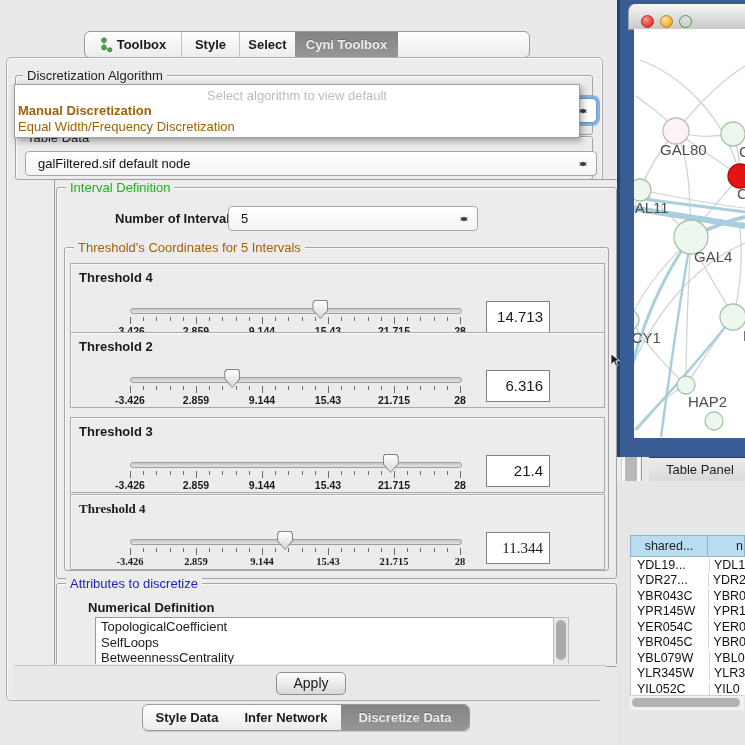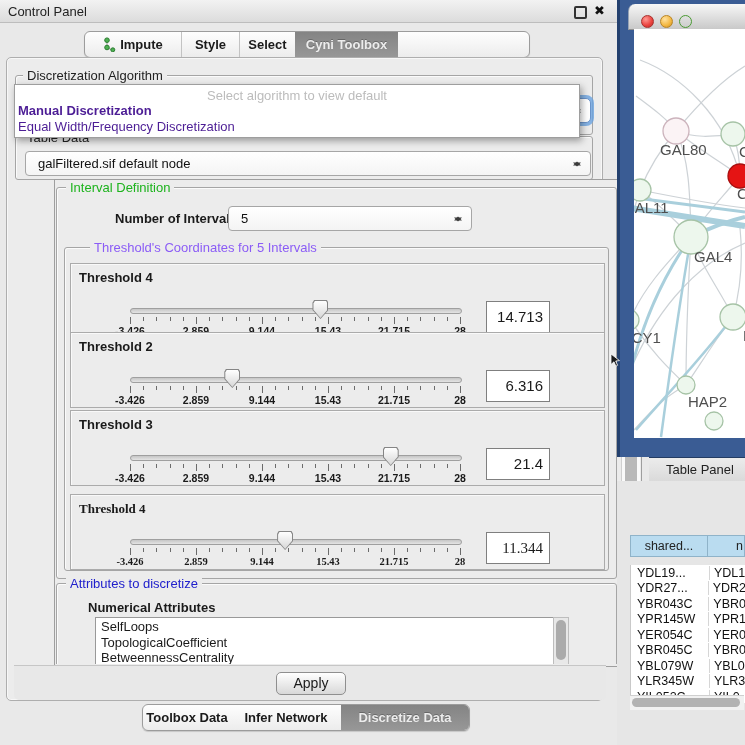--- a/index.html
+++ b/index.html
@@ -16,29 +16,29 @@
     overflow:hidden;background:linear-gradient(#fefefe,#ececec);box-shadow:0 1px 1px rgba(0,0,0,.15);}
   .tab{height:25px;line-height:25px;text-align:center;font-size:13px;font-weight:bold;
        color:#1a1a1a;display:flex;align-items:center;justify-content:center;gap:4px;}
   .tab.sep{border-left:1px solid #c3c3c3;}
   .tab.sel{background:linear-gradient(#848484,#979797);color:#ececec;text-shadow:0 -1px 0 rgba(0,0,0,.25);}
   .mainpanel{left:6px;top:57px;width:595px;height:642px;background:#ececec;
     border:1px solid #aeaeae;border-radius:5px;box-shadow:inset 0 0 0 1px #f7f7f7;}
   .group{border:1px solid #a5a5a5;border-radius:3px;box-shadow:inset 1px 1px 0 rgba(255,255,255,.8);}
   .gtitle{font-size:13px;background:#ececec;padding:0 4px;white-space:nowrap;z-index:3;}
   .combo{background:linear-gradient(#ffffff,#f4f4f4);border:1px solid #a6a6a6;border-radius:4px;
-    font-size:13px;color:#111;}
+    font-size:13px;color:#111;padding-left:6px;}
   .combo .ctext{position:absolute;left:12px;top:0;bottom:0;display:flex;align-items:center;}
   .spin{position:absolute;right:9px;top:50%;width:8px;height:13px;transform:translateY(-50%);}
   .spin:before{content:"";position:absolute;left:0;top:0;border:4px solid transparent;border-bottom:4px solid #3c3c3c;}
   .spin:after{content:"";position:absolute;left:0;bottom:0;border:4px solid transparent;border-top:4px solid #3c3c3c;}
   .focusring{box-shadow:0 0 0 3px rgba(106,162,224,.8);border:1px solid #6a93c9;border-radius:5px;background:#fff;}
   .popup{background:#fff;border:1px solid #9e9e9e;box-shadow:2px 3px 7px rgba(0,0,0,.35);z-index:50;}
   .pop-hint{position:absolute;left:0;right:0;top:3px;text-align:center;color:#bcbcbc;font-size:13px;}
-  .pop-item{position:absolute;left:3px;font-size:13px;color:#4c1d95;white-space:nowrap;}
+  .pop-item{position:absolute;left:3px;font-size:13px;color:#a16207;white-space:nowrap;}
   .scrollpane{left:12px;top:178px;width:586px;height:486px;border:1px solid #9e9e9e;background:#ececec;margin-left:41px;}
   .viewport{position:absolute;left:0;top:0;width:566px;height:484px;overflow:hidden;}
   .vscroll{position:absolute;left:566px;top:0;width:18px;height:484px;background:#fafafa;border-left:1px solid #d0d0d0;}
   .vthumb{position:absolute;left:3px;width:12px;border-radius:6px;background:#b9b9b9;}
   .tpanel{position:absolute;width:533px;height:74px;background:#ececec;border:1px solid #ababab;
     box-shadow:inset 1px 1px 0 rgba(255,255,255,.7);}
   .tlabel{position:absolute;left:8px;top:6px;font-size:13px;font-weight:bold;}
   .track{position:absolute;left:59px;top:44px;width:330px;height:4px;border:1px solid #9f9f9f;
     border-radius:3px;background:linear-gradient(#c6c6c6,#e4e4e4);}
   .thumbO{position:absolute;width:16px;height:19px;background:#858585;
@@ -71,36 +71,31 @@
   .trc1{width:72px;padding-left:6px;border-right:1px solid #d6d6d6;white-space:nowrap;overflow:hidden;}
   .trc2{padding-left:4px;white-space:nowrap;}
   .hscroll{left:630px;top:695px;width:114px;height:14px;background:#f1f1f1;border-top:1px solid #cfcfcf;}
   .hthumb{position:absolute;left:2px;top:2px;width:108px;height:9px;border-radius:5px;background:#b2b2b2;}
 </style>
 </head>
 <body>
 
 <div id="root">
 
-  <div class="abs cp-header">
-    <span class="abs cp-title">Control Panel</span>
-    <span class="abs float-ic"></span>
-    <span class="abs close-ic">✖</span>
-  </div>
 
   <div class="abs tabgrp" id="topTabs" style="left:84px;top:31px;width:444px;">
       <div class="tab" style="width: 96px;">
         <svg width="13" height="15">
           <line x1="4" y1="4" x2="4" y2="11" stroke="#9a9a9a"></line>
           <line x1="5" y1="11" x2="9" y2="13" stroke="#9a9a9a"></line>
           <circle cx="4" cy="3.2" r="2.3" fill="#4db052" stroke="#2e7d33"></circle>
           <circle cx="4" cy="10.5" r="2.3" fill="#4db052" stroke="#2e7d33"></circle>
           <circle cx="9.8" cy="12.8" r="2" fill="#4db052" stroke="#2e7d33"></circle>
         </svg>
-        <span>Impute</span>
+        <span>Toolbox</span>
       </div>
       <div class="tab sep" style="width: 57px;">
         <span>Style</span>
       </div>
       <div class="tab sep" style="width: 55px;">
         <span>Select</span>
       </div>
       <div class="tab sel" style="width: 103px;">
         <span>Cyni Toolbox</span>
       </div>
@@ -127,21 +122,21 @@
         <div class="abs group" style="left:1px;top:7px;width:559px;height:390px;"></div>
         <div class="abs gtitle" style="left:11px;top:0px;color:#1db31d;">Interval Definition</div>
 
         <div class="abs" style="left:60px;top:31px;font-size:13px;font-weight:bold;">Number of Intervals</div>
         <div class="abs combo" style="left:173px;top:26px;width:242px;height:23px;">
           <span class="ctext">5</span>
           <span class="spin"></span>
         </div>
 
         <div class="abs group" style="left:9px;top:67px;width:543px;height:322px;"></div>
-        <div class="abs gtitle" style="left:35px;top:60px;color:#8b5cf6;">Threshold's Coordinates for 5 Intervals</div>
+        <div class="abs gtitle" style="left:19px;top:60px;color:#a16207;">Threshold's Coordinates for 5 Intervals</div>
         <div id="thresholdList">
             <div class="tpanel" style="left: 15px; top: 83px;">
               <div class="tlabel">Threshold 4</div>
               <div class="track"></div>
               <div class="thumbO" style="left: 241.475px; top: 36px;">
                 <div class="thumbI"></div>
               </div>
               <div class="tick" style="left: 59px; top: 53px; height: 7px;"></div>
               <div class="tick" style="left: 72.2px; top: 53px; height: 4px;"></div>
               <div class="tick" style="left: 85.4px; top: 53px; height: 4px;"></div>
@@ -209,21 +204,21 @@
               <div class="tick" style="left: 375.8px; top: 53px; height: 4px;"></div>
               <div class="tick" style="left: 389px; top: 53px; height: 7px;"></div>
               <div class="ticklab" style="left: 37px; top: 61px;">-3.426</div>
               <div class="ticklab" style="left: 103px; top: 61px;">2.859</div>
               <div class="ticklab" style="left: 169px; top: 61px;">9.144</div>
               <div class="ticklab" style="left: 235px; top: 61px;">15.43</div>
               <div class="ticklab" style="left: 301px; top: 61px;">21.715</div>
               <div class="ticklab" style="left: 367px; top: 61px;">28</div>
               <div class="valbox">6.316</div>
             </div>
-            <div class="tpanel" style="left: 15px; top: 230px;">
+            <div class="tpanel" style="left: 15px; top: 237px;">
               <div class="tlabel">Threshold 3</div>
               <div class="track"></div>
               <div class="thumbO" style="left: 311.694px; top: 36px;">
                 <div class="thumbI"></div>
               </div>
               <div class="tick" style="left: 59px; top: 53px; height: 7px;"></div>
               <div class="tick" style="left: 72.2px; top: 53px; height: 4px;"></div>
               <div class="tick" style="left: 85.4px; top: 53px; height: 4px;"></div>
               <div class="tick" style="left: 98.6px; top: 53px; height: 4px;"></div>
               <div class="tick" style="left: 111.8px; top: 53px; height: 4px;"></div>
@@ -293,43 +288,43 @@
               <div class="ticklab" style="left: 169px; top: 61px;">9.144</div>
               <div class="ticklab" style="left: 235px; top: 61px;">15.43</div>
               <div class="ticklab" style="left: 301px; top: 61px;">21.715</div>
               <div class="ticklab" style="left: 367px; top: 61px;">28</div>
               <div class="valbox">11.344</div>
             </div>
           </div>
 
         <div class="abs group" style="left:1px;top:403px;width:559px;height:130px;"></div>
         <div class="abs gtitle" style="left:11px;top:396px;color:#2020cc;">Attributes to discretize</div>
-        <div class="abs" style="left:33px;top:420px;font-size:13px;font-weight:bold;">Numerical Attributes</div>
+        <div class="abs" style="left:33px;top:420px;font-size:13px;font-weight:bold;">Numerical Definition</div>
         <div class="abs listbox" style="left:40px;top:437px;width:472px;height:70px;" id="attrList">
+            <div class="listitem">TopologicalCoefficient</div>
             <div class="listitem">SelfLoops</div>
-            <div class="listitem">TopologicalCoefficient</div>
             <div class="listitem">BetweennessCentrality</div>
           </div>
         <div class="abs" style="left:498px;top:437px;width:14px;height:70px;background:#e8e8e8;border:1px solid #bdbdbd;">
           <div class="vthumb" style="left:2px;top:2px;width:10px;height:40px;background:#ababab;"></div>
         </div>
       </div>
       <div class="vscroll">
         <div class="vthumb" style="top:29px;height:355px;"></div>
       </div>
     </div>
 
     <div class="abs applybar">
       <div class="abs btn" style="left:262px;top:6px;width:68px;height:21px;line-height:21px;">Apply</div>
     </div>
   </div>
 
   <div class="abs tabgrp" id="bottomTabs" style="left:142px;top:704px;width:326px;">
       <div class="tab" style="width: 88px;">
-        <span>Toolbox Data</span>
+        <span>Style Data</span>
       </div>
       <div class="tab" style="width: 110px;">
         <span>Infer Network</span>
       </div>
       <div class="tab sel" style="width: 128px;">
         <span>Discretize Data</span>
       </div>
     </div>
 
   <div class="abs desktop"></div>
@@ -398,21 +393,21 @@
   </div>
 
   <div class="abs tp-header">
     <span class="abs" style="left:17px;top:4px;font-size:13px;color:#222;">Table Panel</span>
   </div>
 
   <div class="abs tp-area">
 
     <div class="abs thead" style="left:13px;width:78px;top:54px;justify-content:center;">shared...</div>
     <div class="abs thead" style="left:91px;width:37px;top:54px;padding-left:28px;border-left:none;">n</div>
-    <div class="abs" id="nodeTable" style="left:13px;top:84px;width:115px;height:138px;overflow:hidden;background:#fff;border-left:1px solid #c9c9c9;">
+    <div class="abs" id="nodeTable" style="left:13px;top:76px;width:115px;height:138px;overflow:hidden;background:#fff;border-left:1px solid #c9c9c9;">
         <div class="trow">
           <div class="trc1">YDL19...</div>
           <div class="trc2">YDL1</div>
         </div>
         <div class="trow">
           <div class="trc1">YDR27...</div>
           <div class="trc2">YDR2</div>
         </div>
         <div class="trow">
           <div class="trc1">YBR043C</div>

